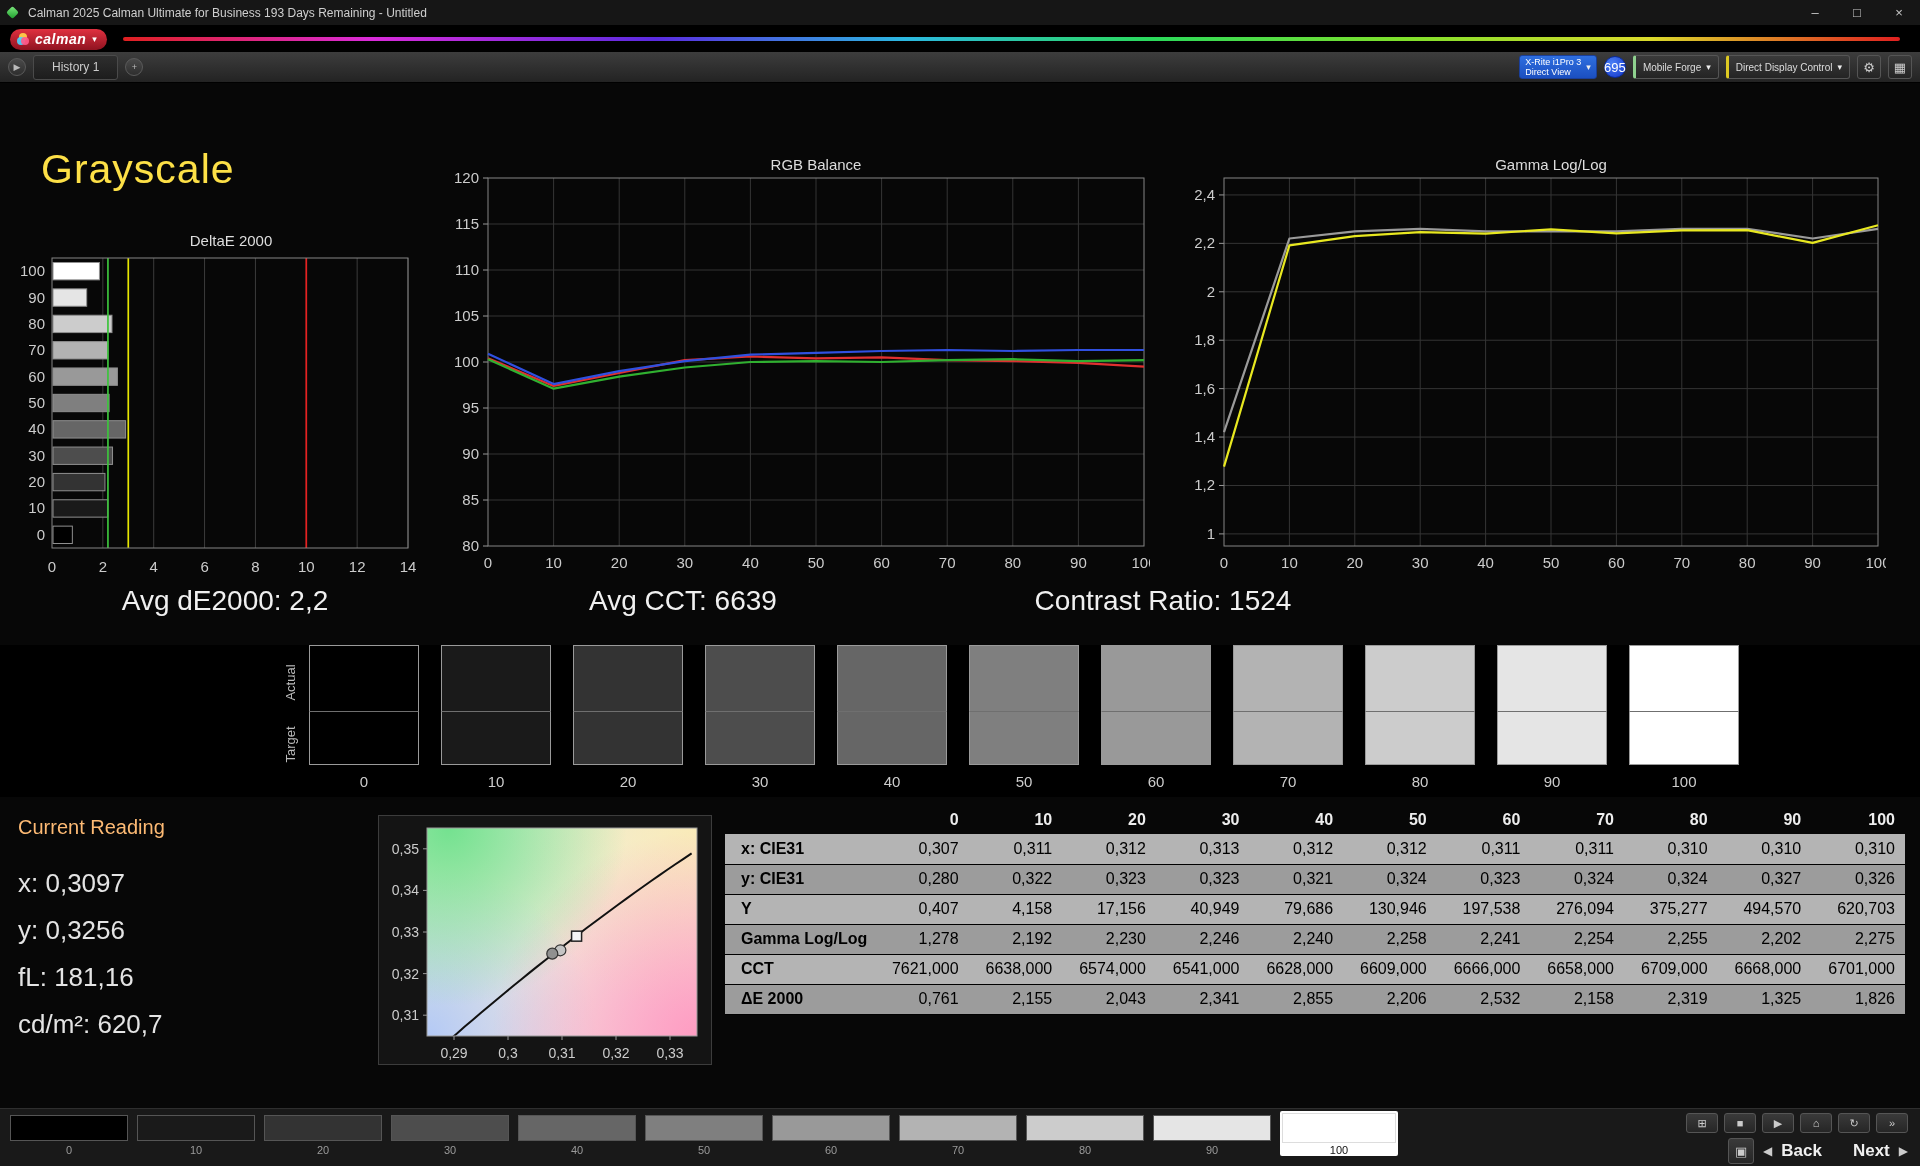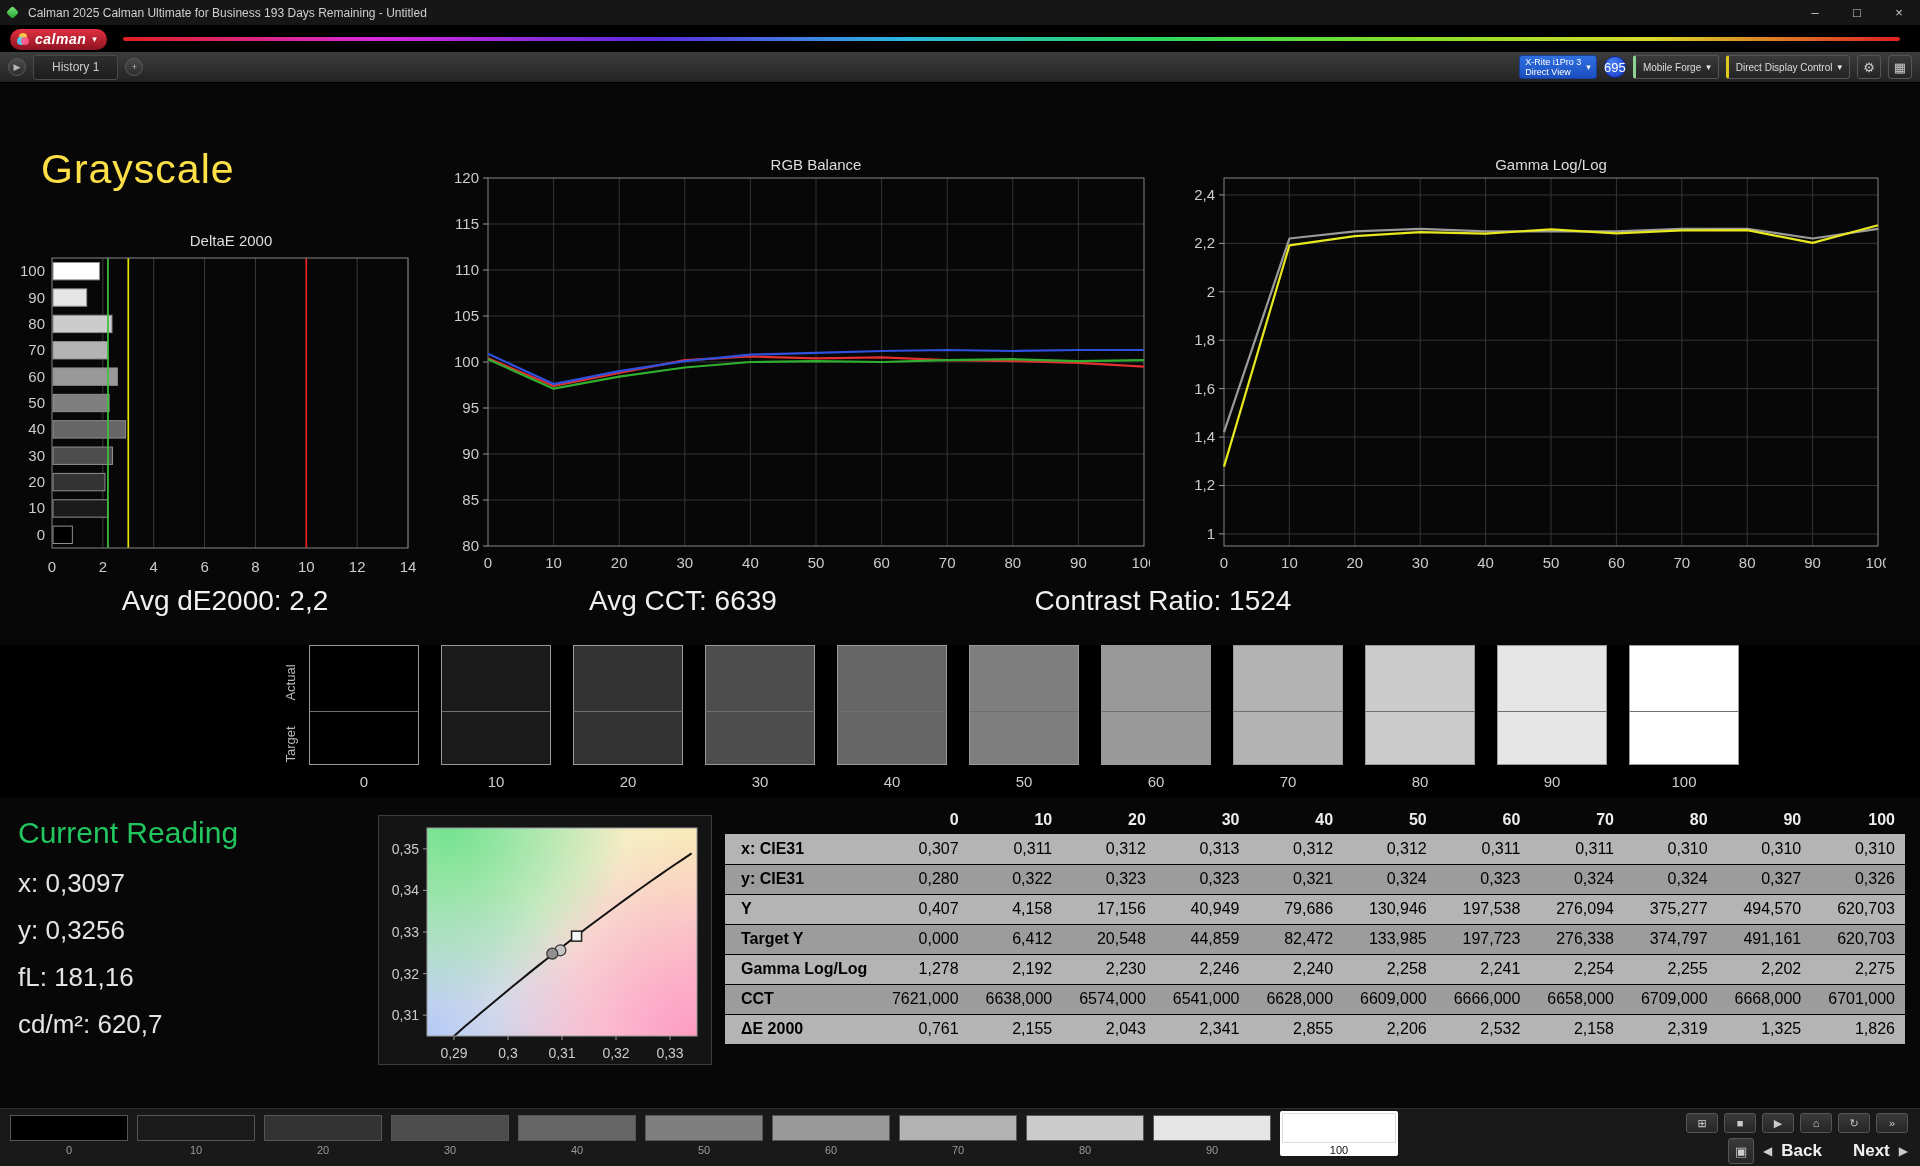--- a/index.html
+++ b/index.html
@@ -49,21 +49,21 @@
 
   
   #swatch-strip{position:absolute;left:0;top:645px;width:1920px;height:152px;background:#000}
   .rot{position:absolute;left:248px;width:84px;text-align:center;transform:rotate(-90deg);font-size:13px;color:#bbb}
   .swatch{position:absolute;top:0;width:110px}
   .sw-actual{height:66px;border:1px solid #9a9a9a;border-bottom:none}
   .sw-target{height:54px;border:1px solid #9a9a9a;border-top:1px solid #6f6f6f}
   .sw-label{margin-top:8px;text-align:center;font-size:15px;color:#ccc}
 
   
-  .cr-title{position:absolute;left:18px;top:816px;font-size:30px;color:#22c55e}
+  .cr-title{position:absolute;left:18px;top:816px;font-size:20px;color:#fdba74}
   .cr-line{position:absolute;left:18px;font-size:26px;color:#e4e4e4}
 
   
   #cie-plot{position:absolute;left:378px;top:815px;width:334px;height:250px;background:#141414;border:1px solid #3c3c3c}
   .cie-bg{position:absolute;
     background:
       radial-gradient(circle at 8% 0%, rgba(110,225,140,.95), rgba(110,225,140,0) 55%),
       radial-gradient(circle at 100% 100%, rgba(255,150,190,.9), rgba(255,150,190,0) 60%),
       radial-gradient(circle at 0% 100%, rgba(160,190,255,.75), rgba(160,190,255,0) 50%),
       radial-gradient(circle at 100% 0%, rgba(250,235,180,.9), rgba(250,235,180,0) 55%),
@@ -464,34 +464,20 @@
             <td>40,949</td>
             <td>79,686</td>
             <td>130,946</td>
             <td>197,538</td>
             <td>276,094</td>
             <td>375,277</td>
             <td>494,570</td>
             <td>620,703</td>
           </tr>
           <tr>
-            <th class="rowlabel">Target Y</th>
-            <td>0,000</td>
-            <td>6,412</td>
-            <td>20,548</td>
-            <td>44,859</td>
-            <td>82,472</td>
-            <td>133,985</td>
-            <td>197,723</td>
-            <td>276,338</td>
-            <td>374,797</td>
-            <td>491,161</td>
-            <td>620,703</td>
-          </tr>
-          <tr>
             <th class="rowlabel">Gamma Log/Log</th>
             <td>1,278</td>
             <td>2,192</td>
             <td>2,230</td>
             <td>2,246</td>
             <td>2,240</td>
             <td>2,258</td>
             <td>2,241</td>
             <td>2,254</td>
             <td>2,255</td>

